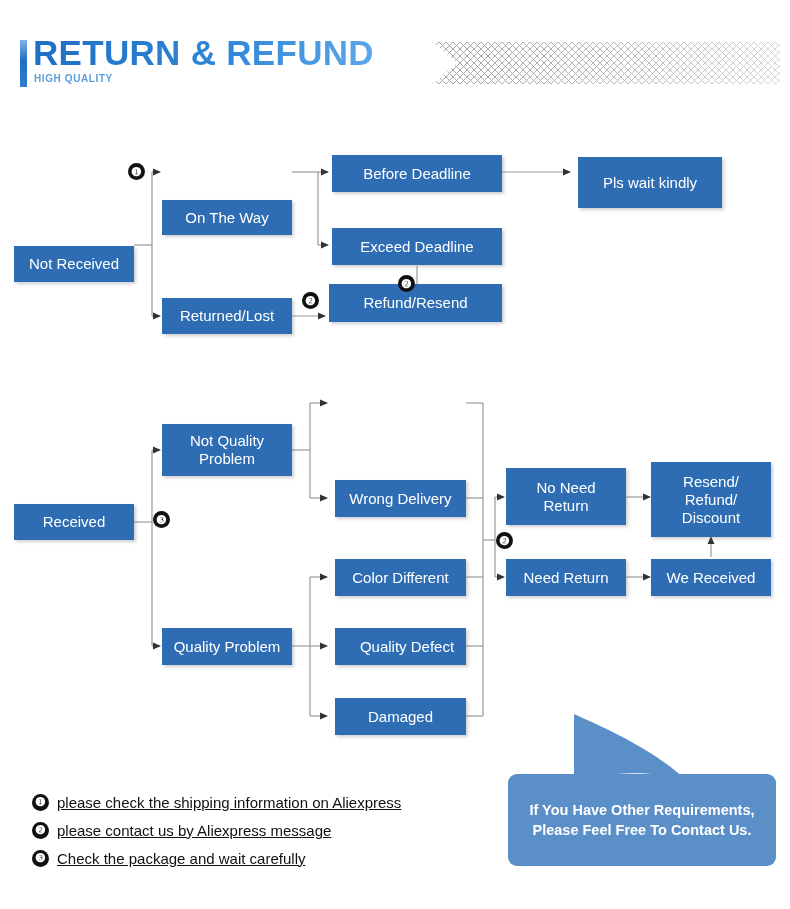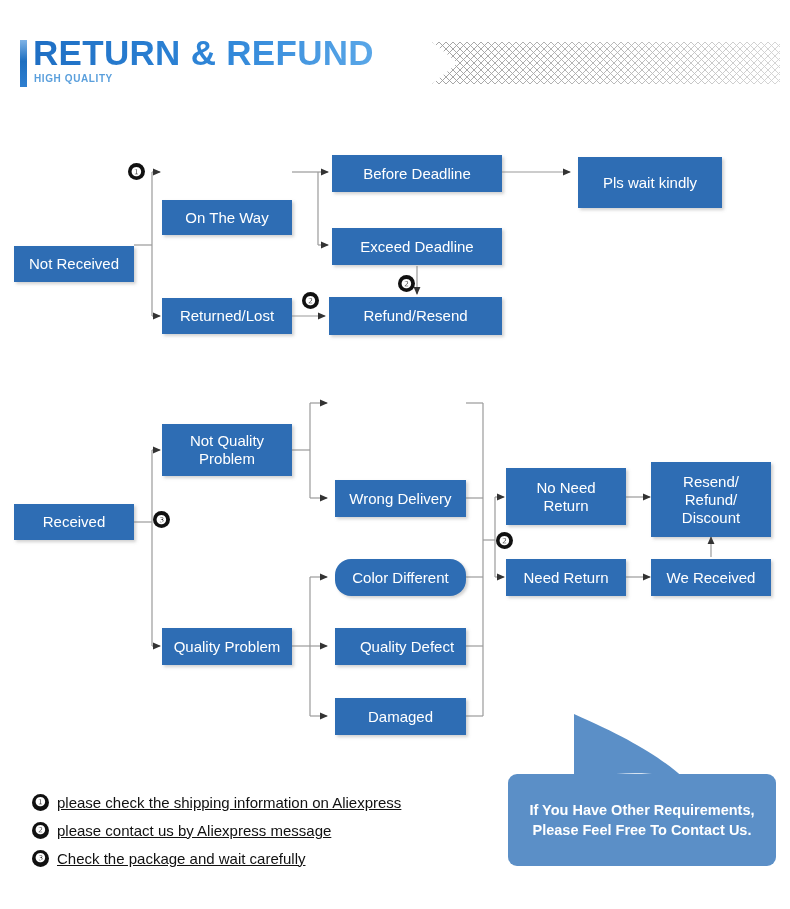--- a/index.html
+++ b/index.html
@@ -205,37 +205,37 @@
   <div class="flow-box" style="left:162px; top:155px; width:130px; height:35px;margin-top:45px;">On The Way</div>
 
   <div class="flow-box" style="left:332px; top:155px; width:170px; height:37px;">Before Deadline</div>
 
   <div class="flow-box" style="left:578px; top:157px; width:144px; height:51px;">Pls wait kindly</div>
 
   <div class="flow-box" style="left:332px; top:228px; width:170px; height:37px;text-align:right;">Exceed Deadline</div>
 
   <div class="flow-box" style="left:162px; top:298px; width:130px; height:36px;">Returned/Lost</div>
 
-  <div class="flow-box" style="left:329px; top:297px; width:173px; height:38px;">Refund/Resend</div>
+  <div class="flow-box" style="left:329px; top:284px; width:173px; height:38px;">Refund/Resend</div>
 
   <div class="badge" style="left:128px; top:163px;">❶</div>
   <div class="badge" style="left:302px; top:292px;">❷</div>
   <div class="badge" style="left:398px; top:275px;">❷</div>
 
   <div class="flow-box" style="left:14px; top:504px; width:120px; height:36px;">Received</div>
 
   <div class="flow-box" style="left:162px; top:424px; width:130px; height:52px;">Not Quality
 Problem</div>
 
   <div class="flow-box" style="left:162px; top:628px; width:130px; height:37px;">Quality Problem</div>
 
 
   <div class="flow-box" style="left:335px; top:480px; width:131px; height:37px;">Wrong Delivery</div>
 
-  <div class="flow-box" style="left:335px; top:559px; width:131px; height:37px;border-radius:16px;">Color Different</div>
+  <div class="flow-box" style="left:335px; top:559px; width:131px; height:37px;">Color Different</div>
 
   <div class="flow-box" style="left:335px; top:628px; width:131px; height:37px;padding-left:17px;">Quality Defect</div>
 
   <div class="flow-box" style="left:335px; top:698px; width:131px; height:37px;">Damaged</div>
 
   <div class="flow-box" style="left:506px; top:468px; width:120px; height:57px;">No Need
 Return</div>
 
   <div class="flow-box" style="left:506px; top:559px; width:120px; height:37px;">Need Return</div>
 

